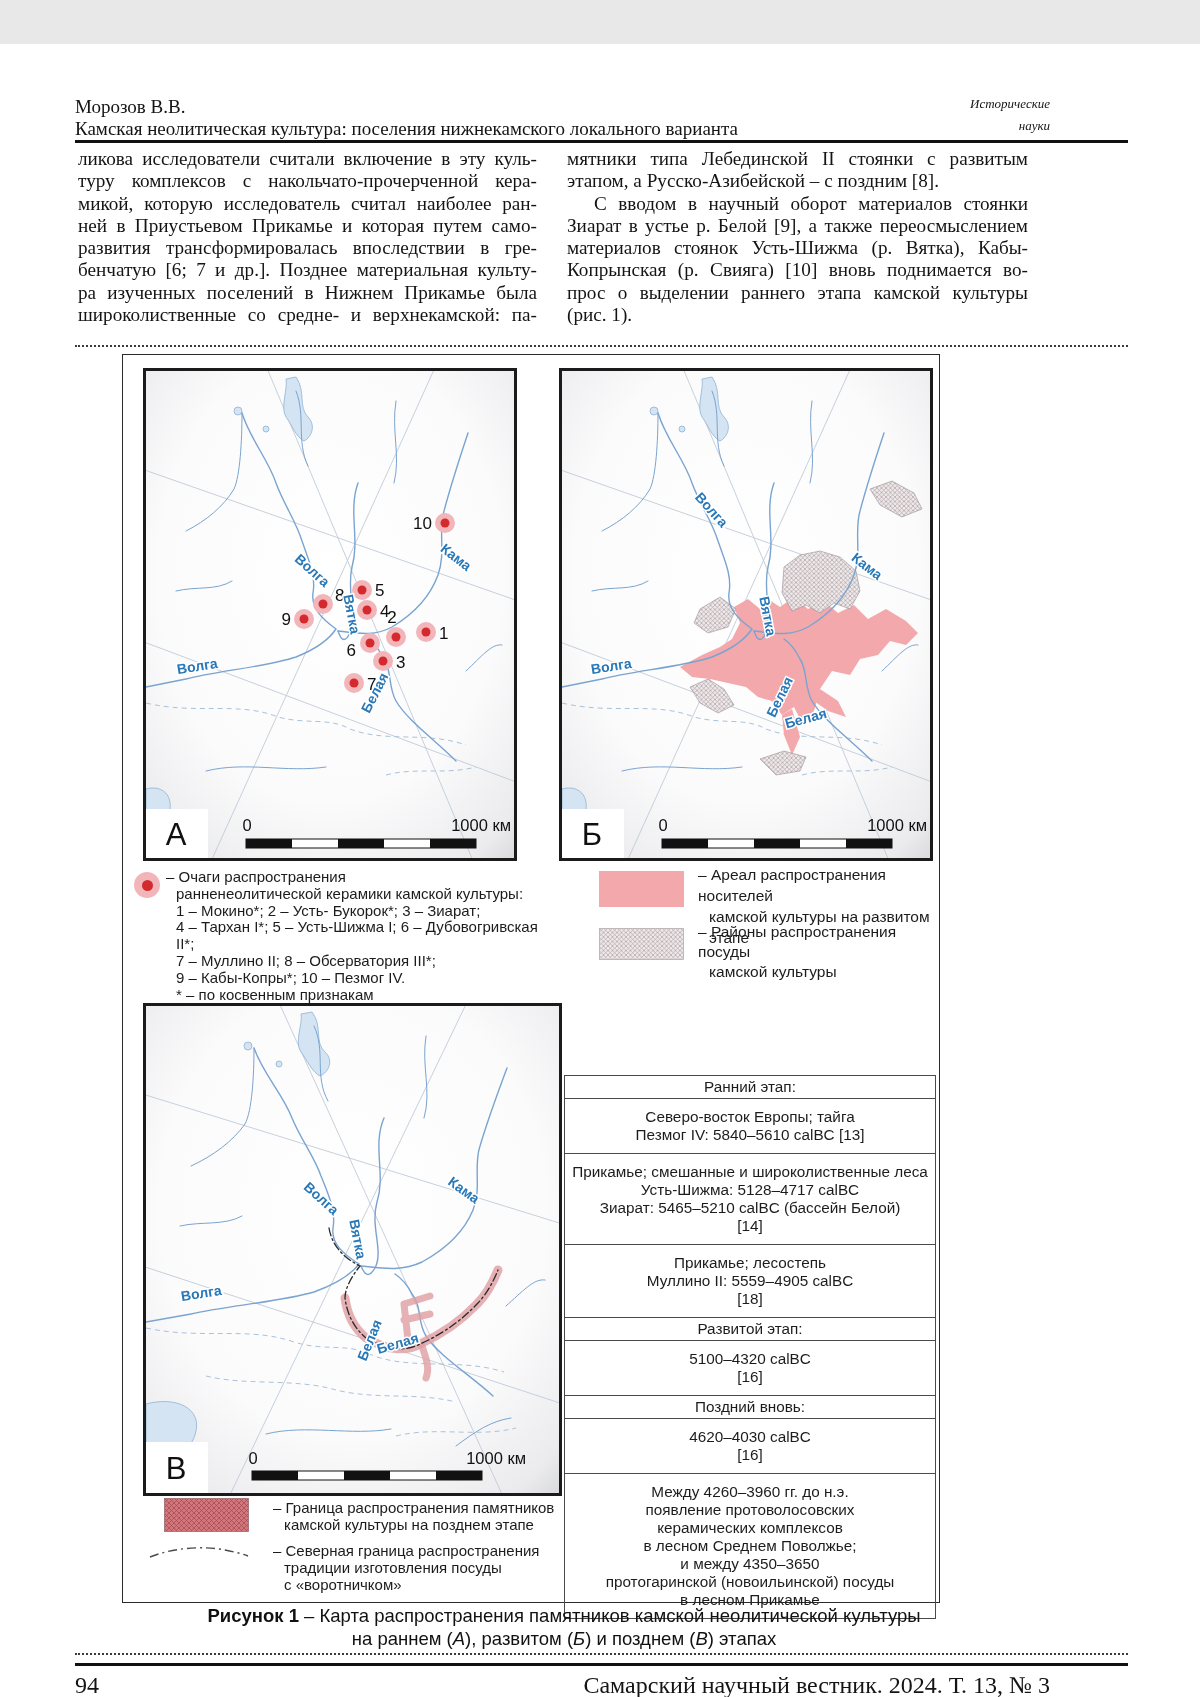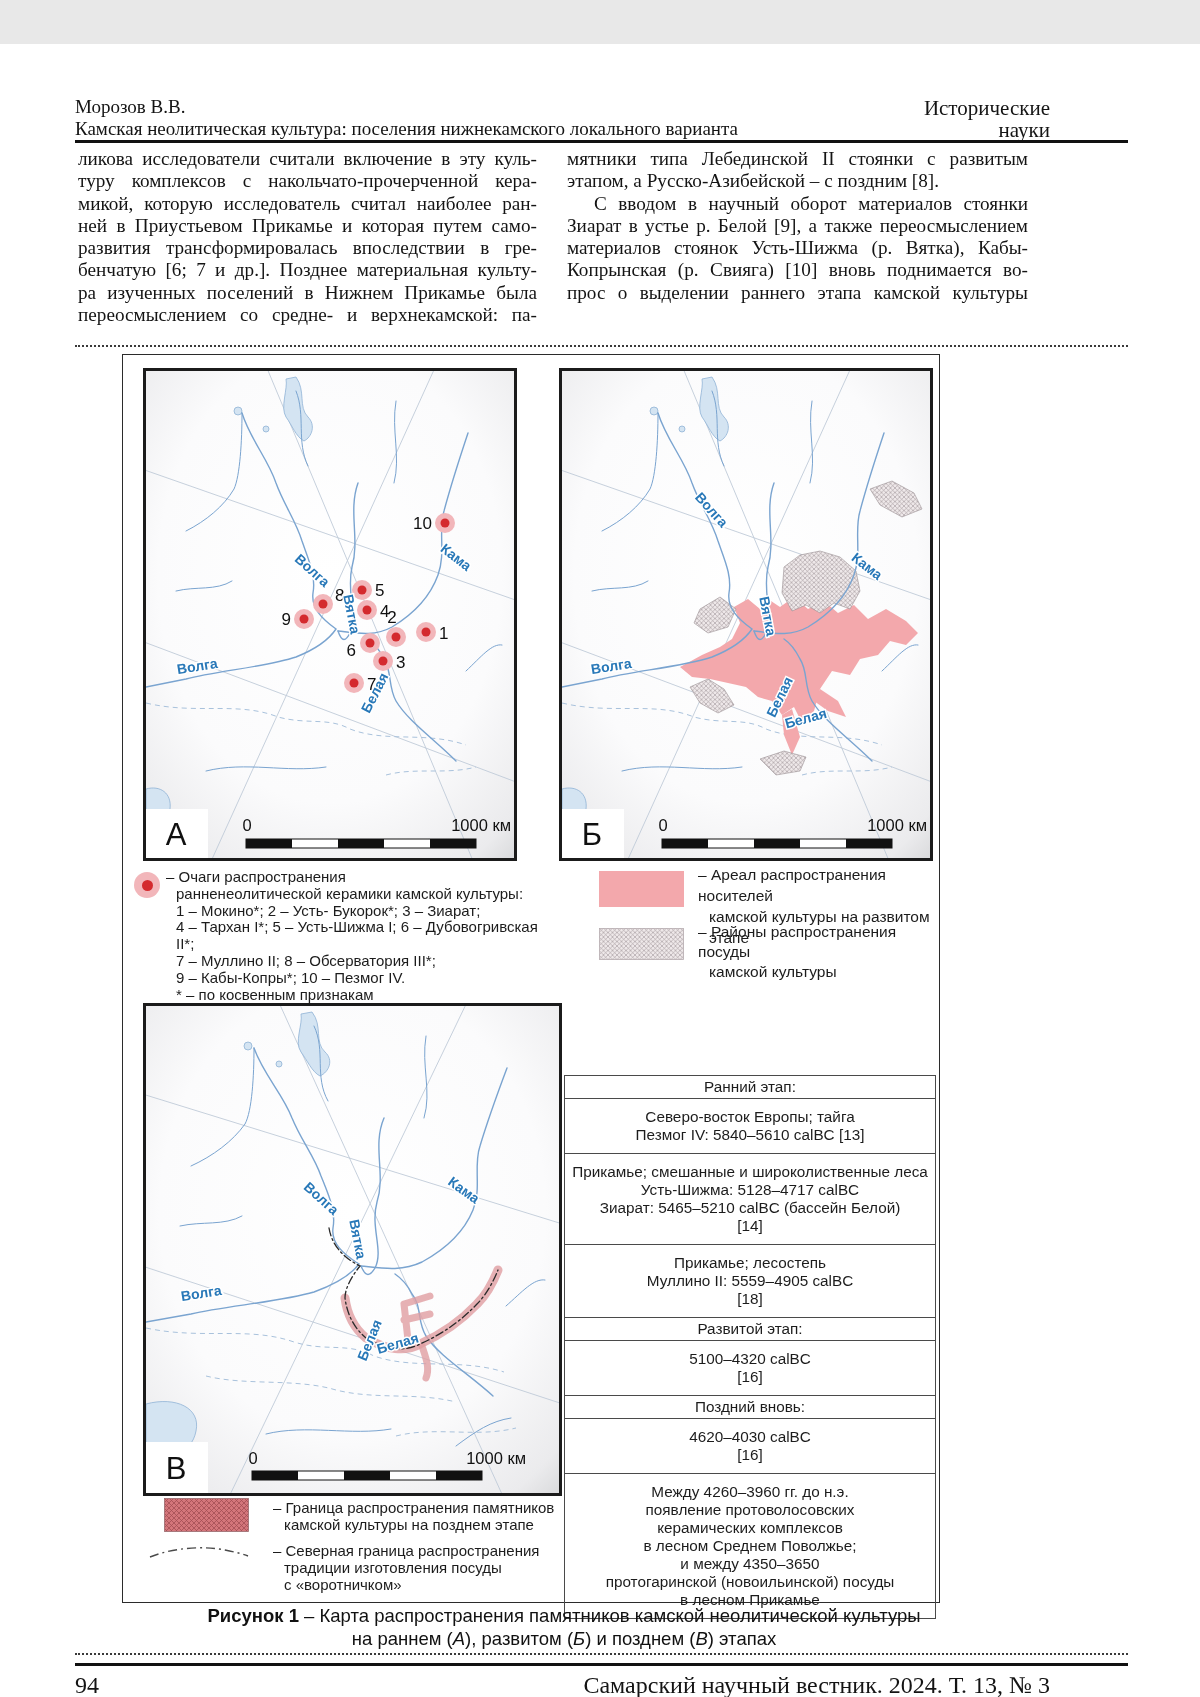--- a/index.html
+++ b/index.html
@@ -3,21 +3,21 @@
 <meta charset="utf-8">
 <style>
   html,body{margin:0;padding:0;background:#e8e8e8;}
   .page{position:relative;width:1200px;height:1697px;background:#ffffff;overflow:hidden;
         font-family:"Liberation Serif",serif;color:#141414;margin-top:44px;}
   
   .hdr-row{position:absolute;left:75px;width:975px;display:flex;justify-content:space-between;}
   .hdr-row1{top:52px;}
   .hdr-row2{top:74px;}
   .hdr-left{font-size:19px;}
-  .hdr-right{font-size:21px;}
+  .hdr-right{font-size:13px;font-style:italic;}
   .hdr-rule{position:absolute;left:75px;top:96px;width:1053px;height:3px;background:#111;}
   
   .col{position:absolute;top:104px;font-size:19.2px;line-height:22.3px;}
   .col-left{left:78px;width:459px;}
   .col-right{left:567px;width:461px;}
   .bline{text-align:justify;text-align-last:justify;white-space:nowrap;}
   .bline{white-space:normal;}
   .njust{text-align-last:left;}
   .ind{padding-left:27px;}
   
@@ -80,30 +80,31 @@
   <div class="hdr-rule"></div>
 
   <div class="col col-left">
     <div class="bline">ликова исследователи считали включение в эту куль-</div>
     <div class="bline">туру комплексов с накольчато-прочерченной кера-</div>
     <div class="bline">микой, которую исследователь считал наиболее ран-</div>
     <div class="bline">ней в Приустьевом Прикамье и которая путем само-</div>
     <div class="bline">развития трансформировалась впоследствии в гре-</div>
     <div class="bline">бенчатую [6; 7 и др.]. Позднее материальная культу-</div>
     <div class="bline">ра изученных поселений в Нижнем Прикамье была</div>
-    <div class="bline">переосмыслением со средне- и верхнекамской: па-</div>
+    <div class="bline">широколиственные со средне- и верхнекамской: па-</div>
   </div>
   <div class="col col-right">
     <div class="bline">мятники типа Лебединской II стоянки с развитым</div>
     <div class="bline njust">этапом, а Русско-Азибейской – с поздним [8].</div>
     <div class="bline ind">С вводом в научный оборот материалов стоянки</div>
     <div class="bline">Зиарат в устье р. Белой [9], а также переосмыслением</div>
     <div class="bline">материалов стоянок Усть-Шижма (р. Вятка), Кабы-</div>
     <div class="bline">Копрынская (р. Свияга) [10] вновь поднимается во-</div>
     <div class="bline">прос о выделении раннего этапа камской культуры</div>
+    <div class="bline njust">(рис. 1).</div>
   </div>
 
   <div class="dotline dot-top"></div>
 
   <div class="figure">
 
     <svg class="map map-a" width="368" height="487" viewBox="0 0 368 487">
       <defs>
         <radialGradient id="bga" cx="0.5" cy="0.42" r="0.85">
           <stop offset="0" stop-color="#ffffff"></stop>

